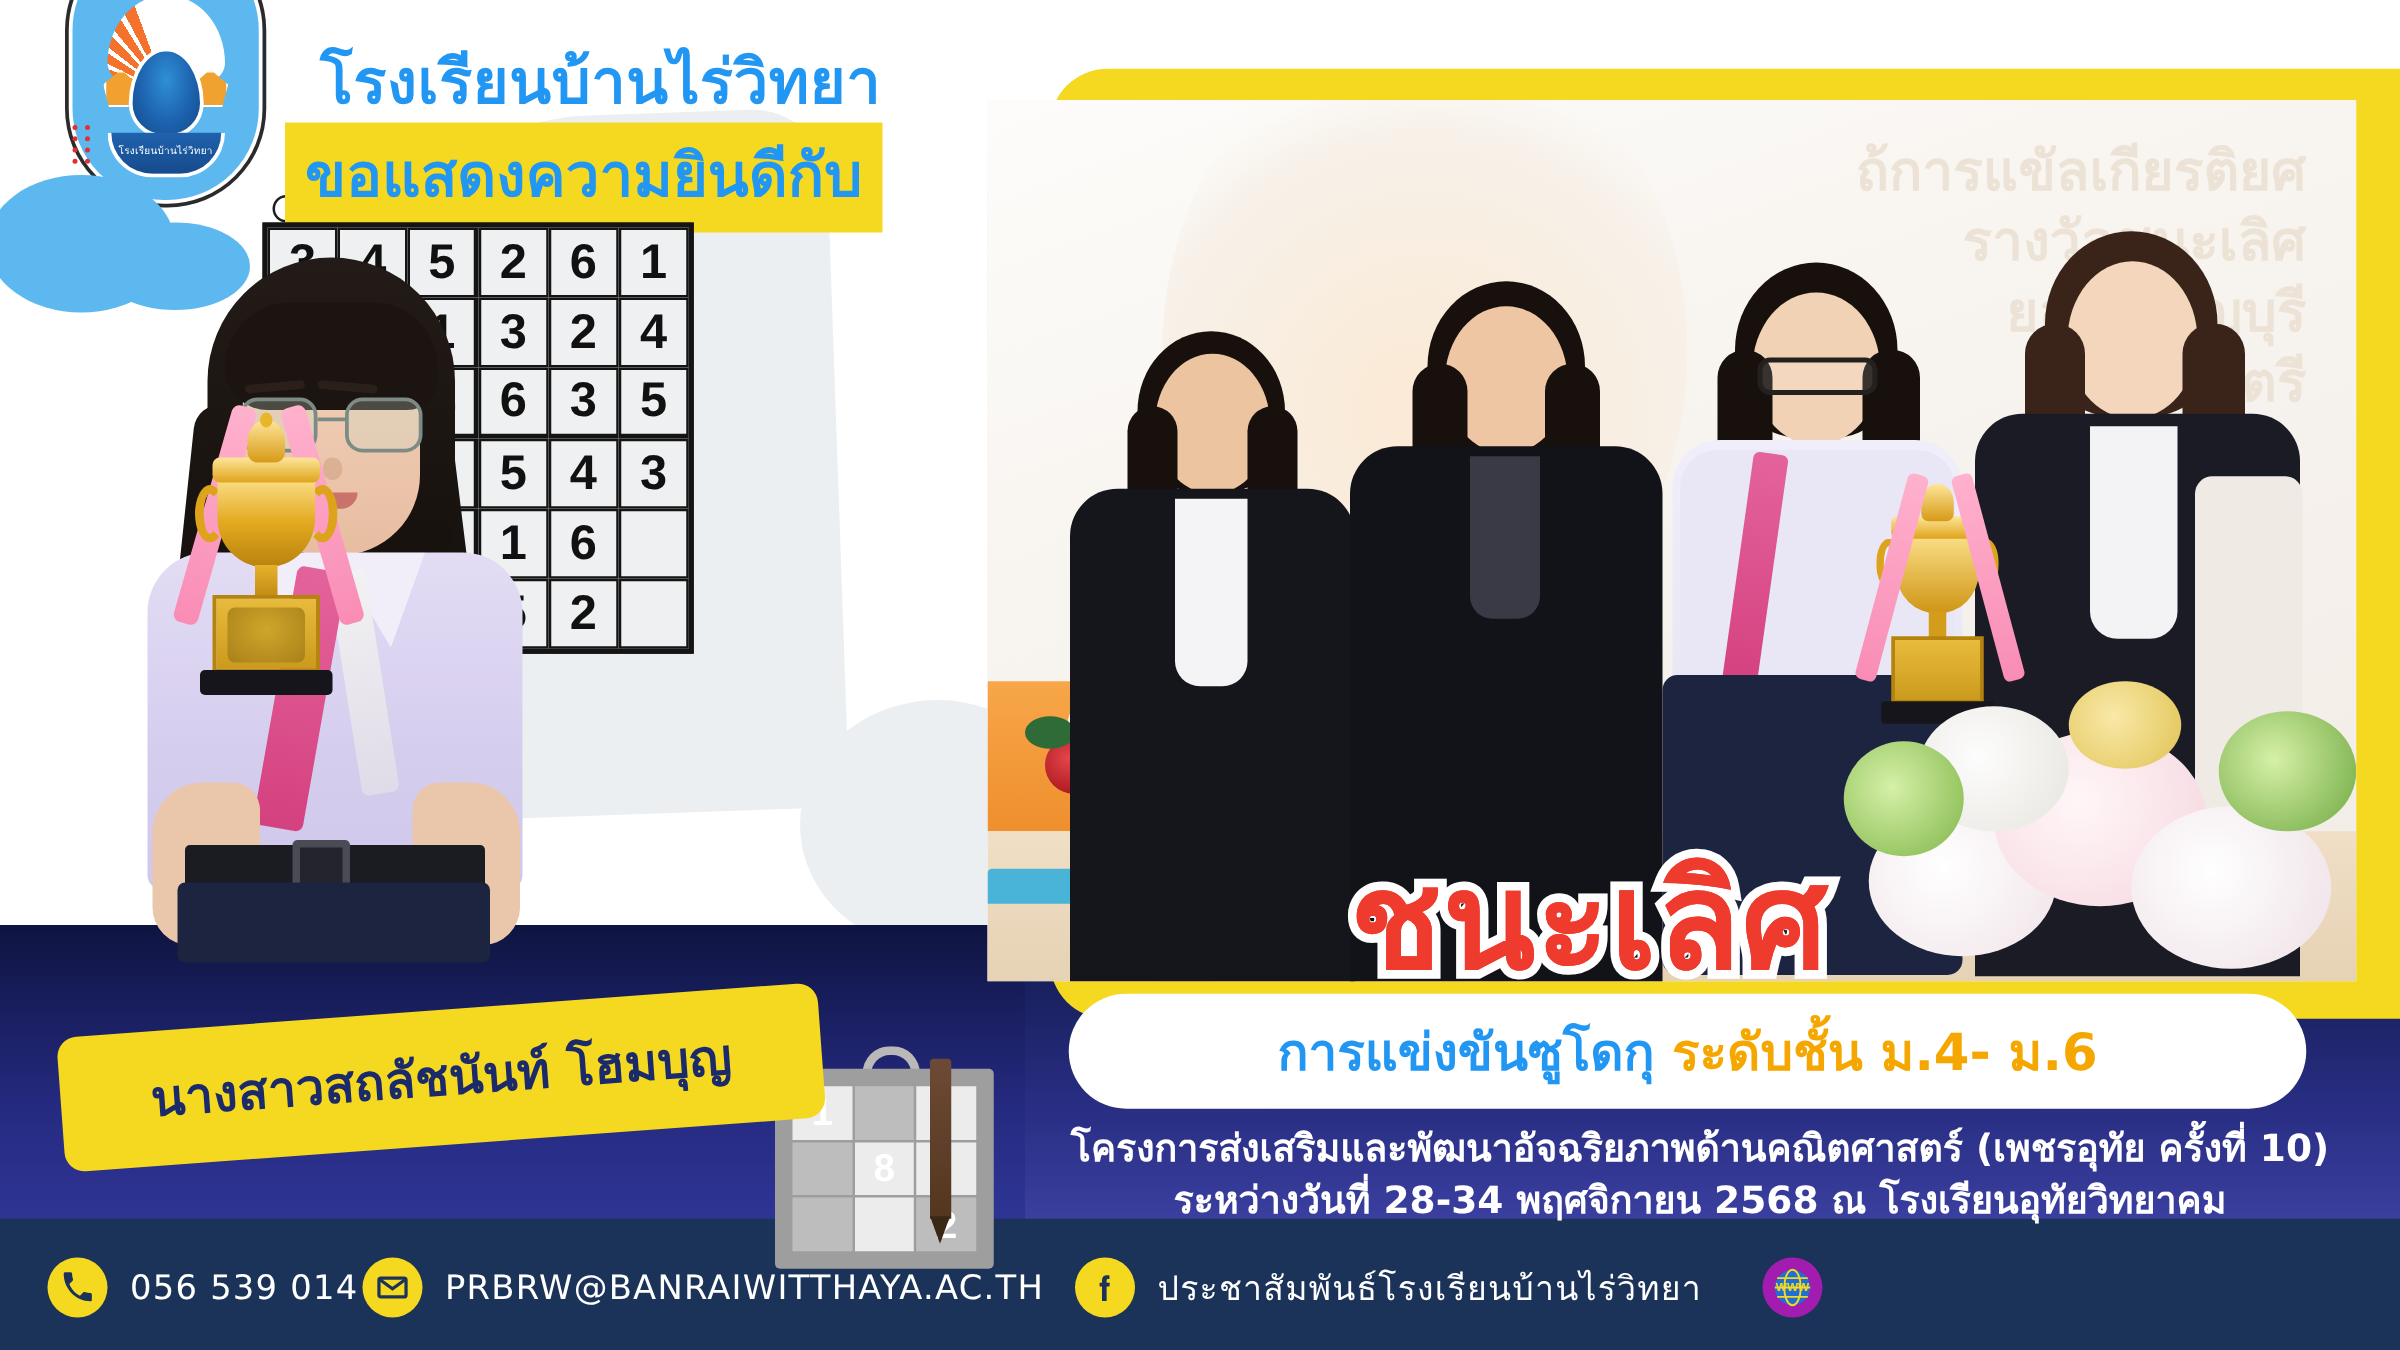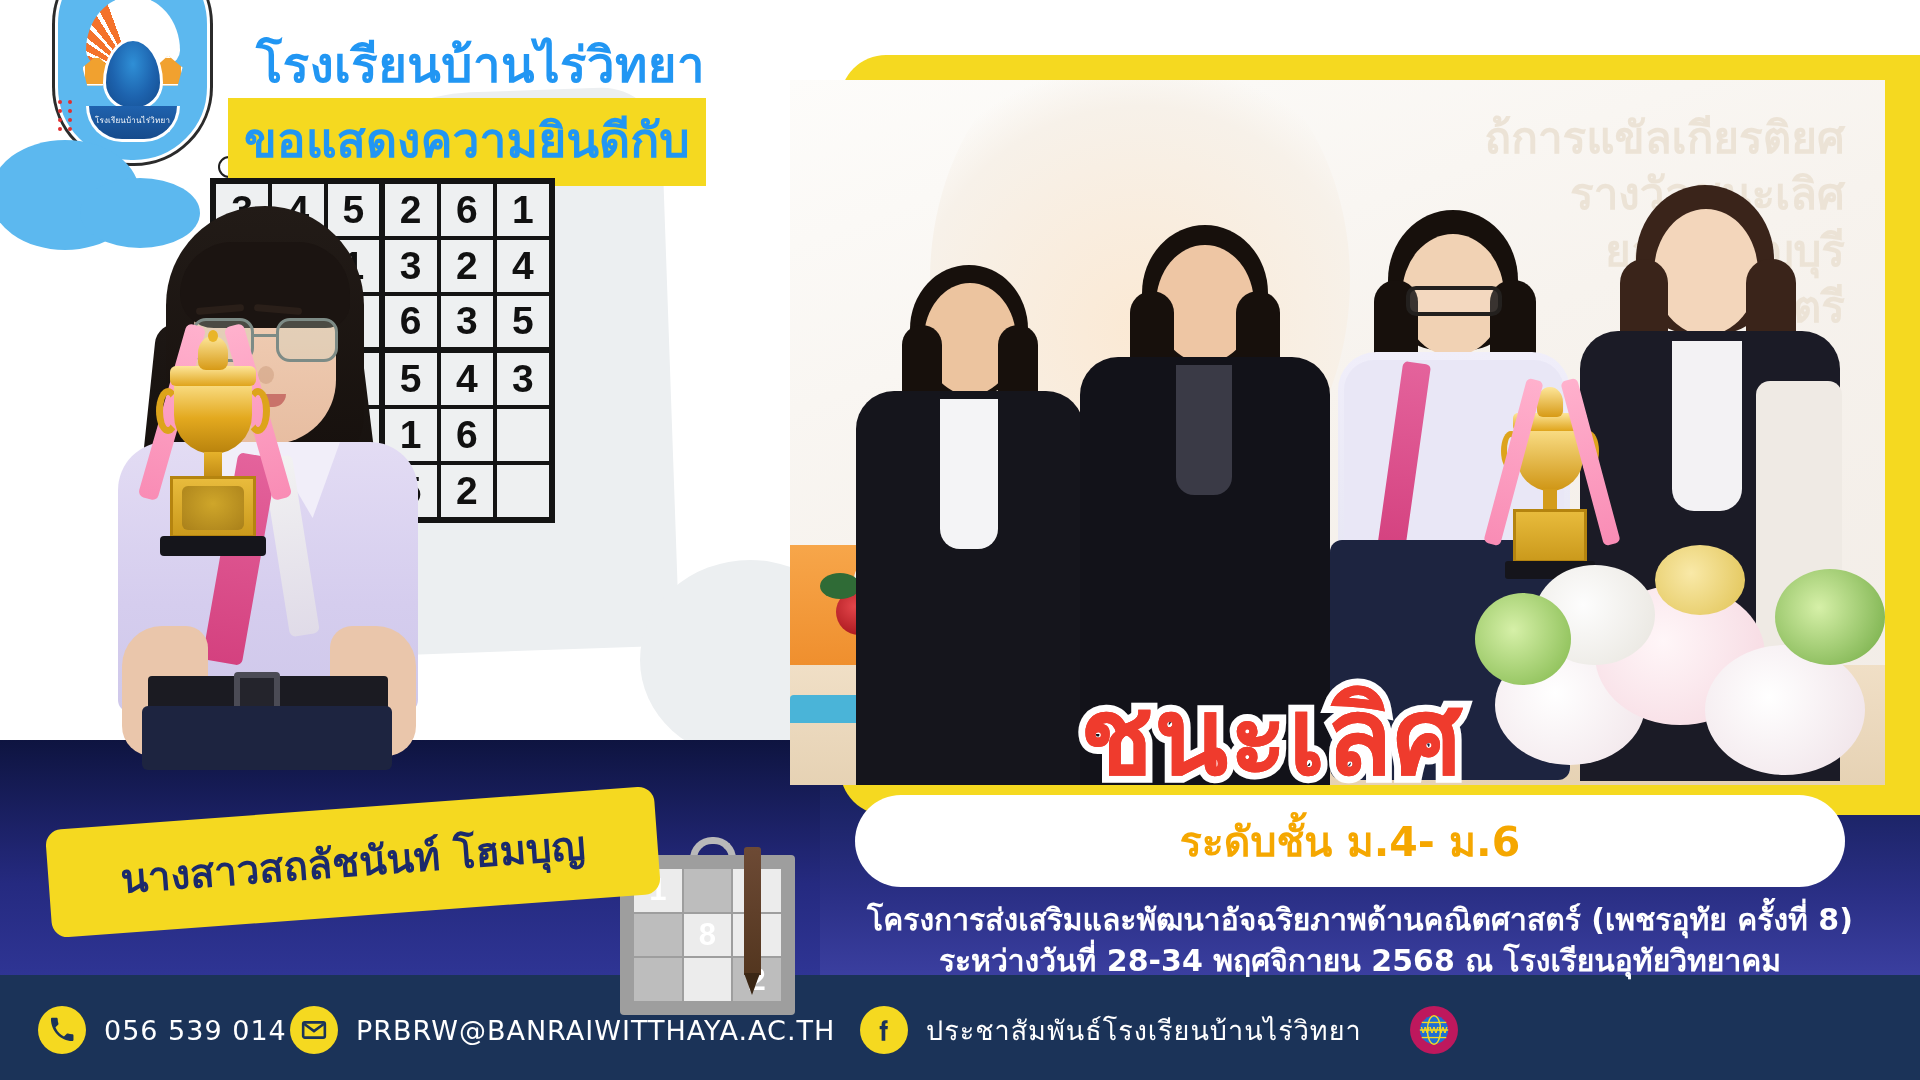--- a/index.html
+++ b/index.html
@@ -323,21 +323,21 @@
     background:linear-gradient(180deg,#6d4a35 0%,#53361f 100%); border-radius:3px 3px 0 0; }
   .pencil-tip { position:absolute; left:124px; top:118px; width:0; height:0;
     border-left:8.5px solid transparent; border-right:8.5px solid transparent; border-top:22px solid #3b2715; }
 
   
   .f-item { display:flex; align-items:center; gap:18px; color:#fff; }
   .f-ico { width:48px; height:48px; border-radius:50%; display:flex; align-items:center; justify-content:center; flex:0 0 auto; }
   .f-ico.phone { background:#f5d920; }
   .f-ico.mail  { background:#f5d920; }
   .f-ico.fb    { background:#f5d920; }
-  .f-ico.web   { background:#be185d; }
+  .f-ico.web   { background:#a21caf; }
   .f-txt { font-size:27px; letter-spacing:1px; font-family:"DejaVu Sans",sans-serif; }
 
   .fi-1 { position:absolute; left:38px; bottom:26px; }
   .fi-2 { position:absolute; left:290px; bottom:26px; }
   .fi-3 { position:absolute; left:860px; bottom:26px; }
   .fi-4 { position:absolute; left:1410px; bottom:26px; }
 </style>
 </head>
 <body>
 
@@ -557,25 +557,26 @@
     <div class="tr-stem"></div>
     <div class="tr-plate"></div>
     <div class="tr-plate-emb"></div>
     <div class="tr-base"></div>
   </div>
 
   <div class="winner-word">ชนะเลิศ</div>
   <div class="winner-word-fill">ชนะเลิศ</div>
 
   <div class="comp-pill">
+    <span class="a">การแข่งขันซูโดกุ</span>
     <span class="b">ระดับชั้น ม.4- ม.6</span>
   </div>
 
   <div class="proj-lines">
-    <div class="l1">โครงการส่งเสริมและพัฒนาอัจฉริยภาพด้านคณิตศาสตร์ (เพชรอุทัย ครั้งที่ 8)</div>
+    <div class="l1">โครงการส่งเสริมและพัฒนาอัจฉริยภาพด้านคณิตศาสตร์ (เพชรอุทัย ครั้งที่ 10)</div>
     <div class="l2">ระหว่างวันที่ 28-34 พฤศจิกายน 2568  ณ โรงเรียนอุทัยวิทยาคม</div>
   </div>
 
   <div class="name-tape">
     <span>นางสาวสถลัชนันท์  โฮมบุญ</span>
   </div>
 
   <div class="su-icon">
     <div class="su-clip"></div>
     <div class="su-frame"></div>

